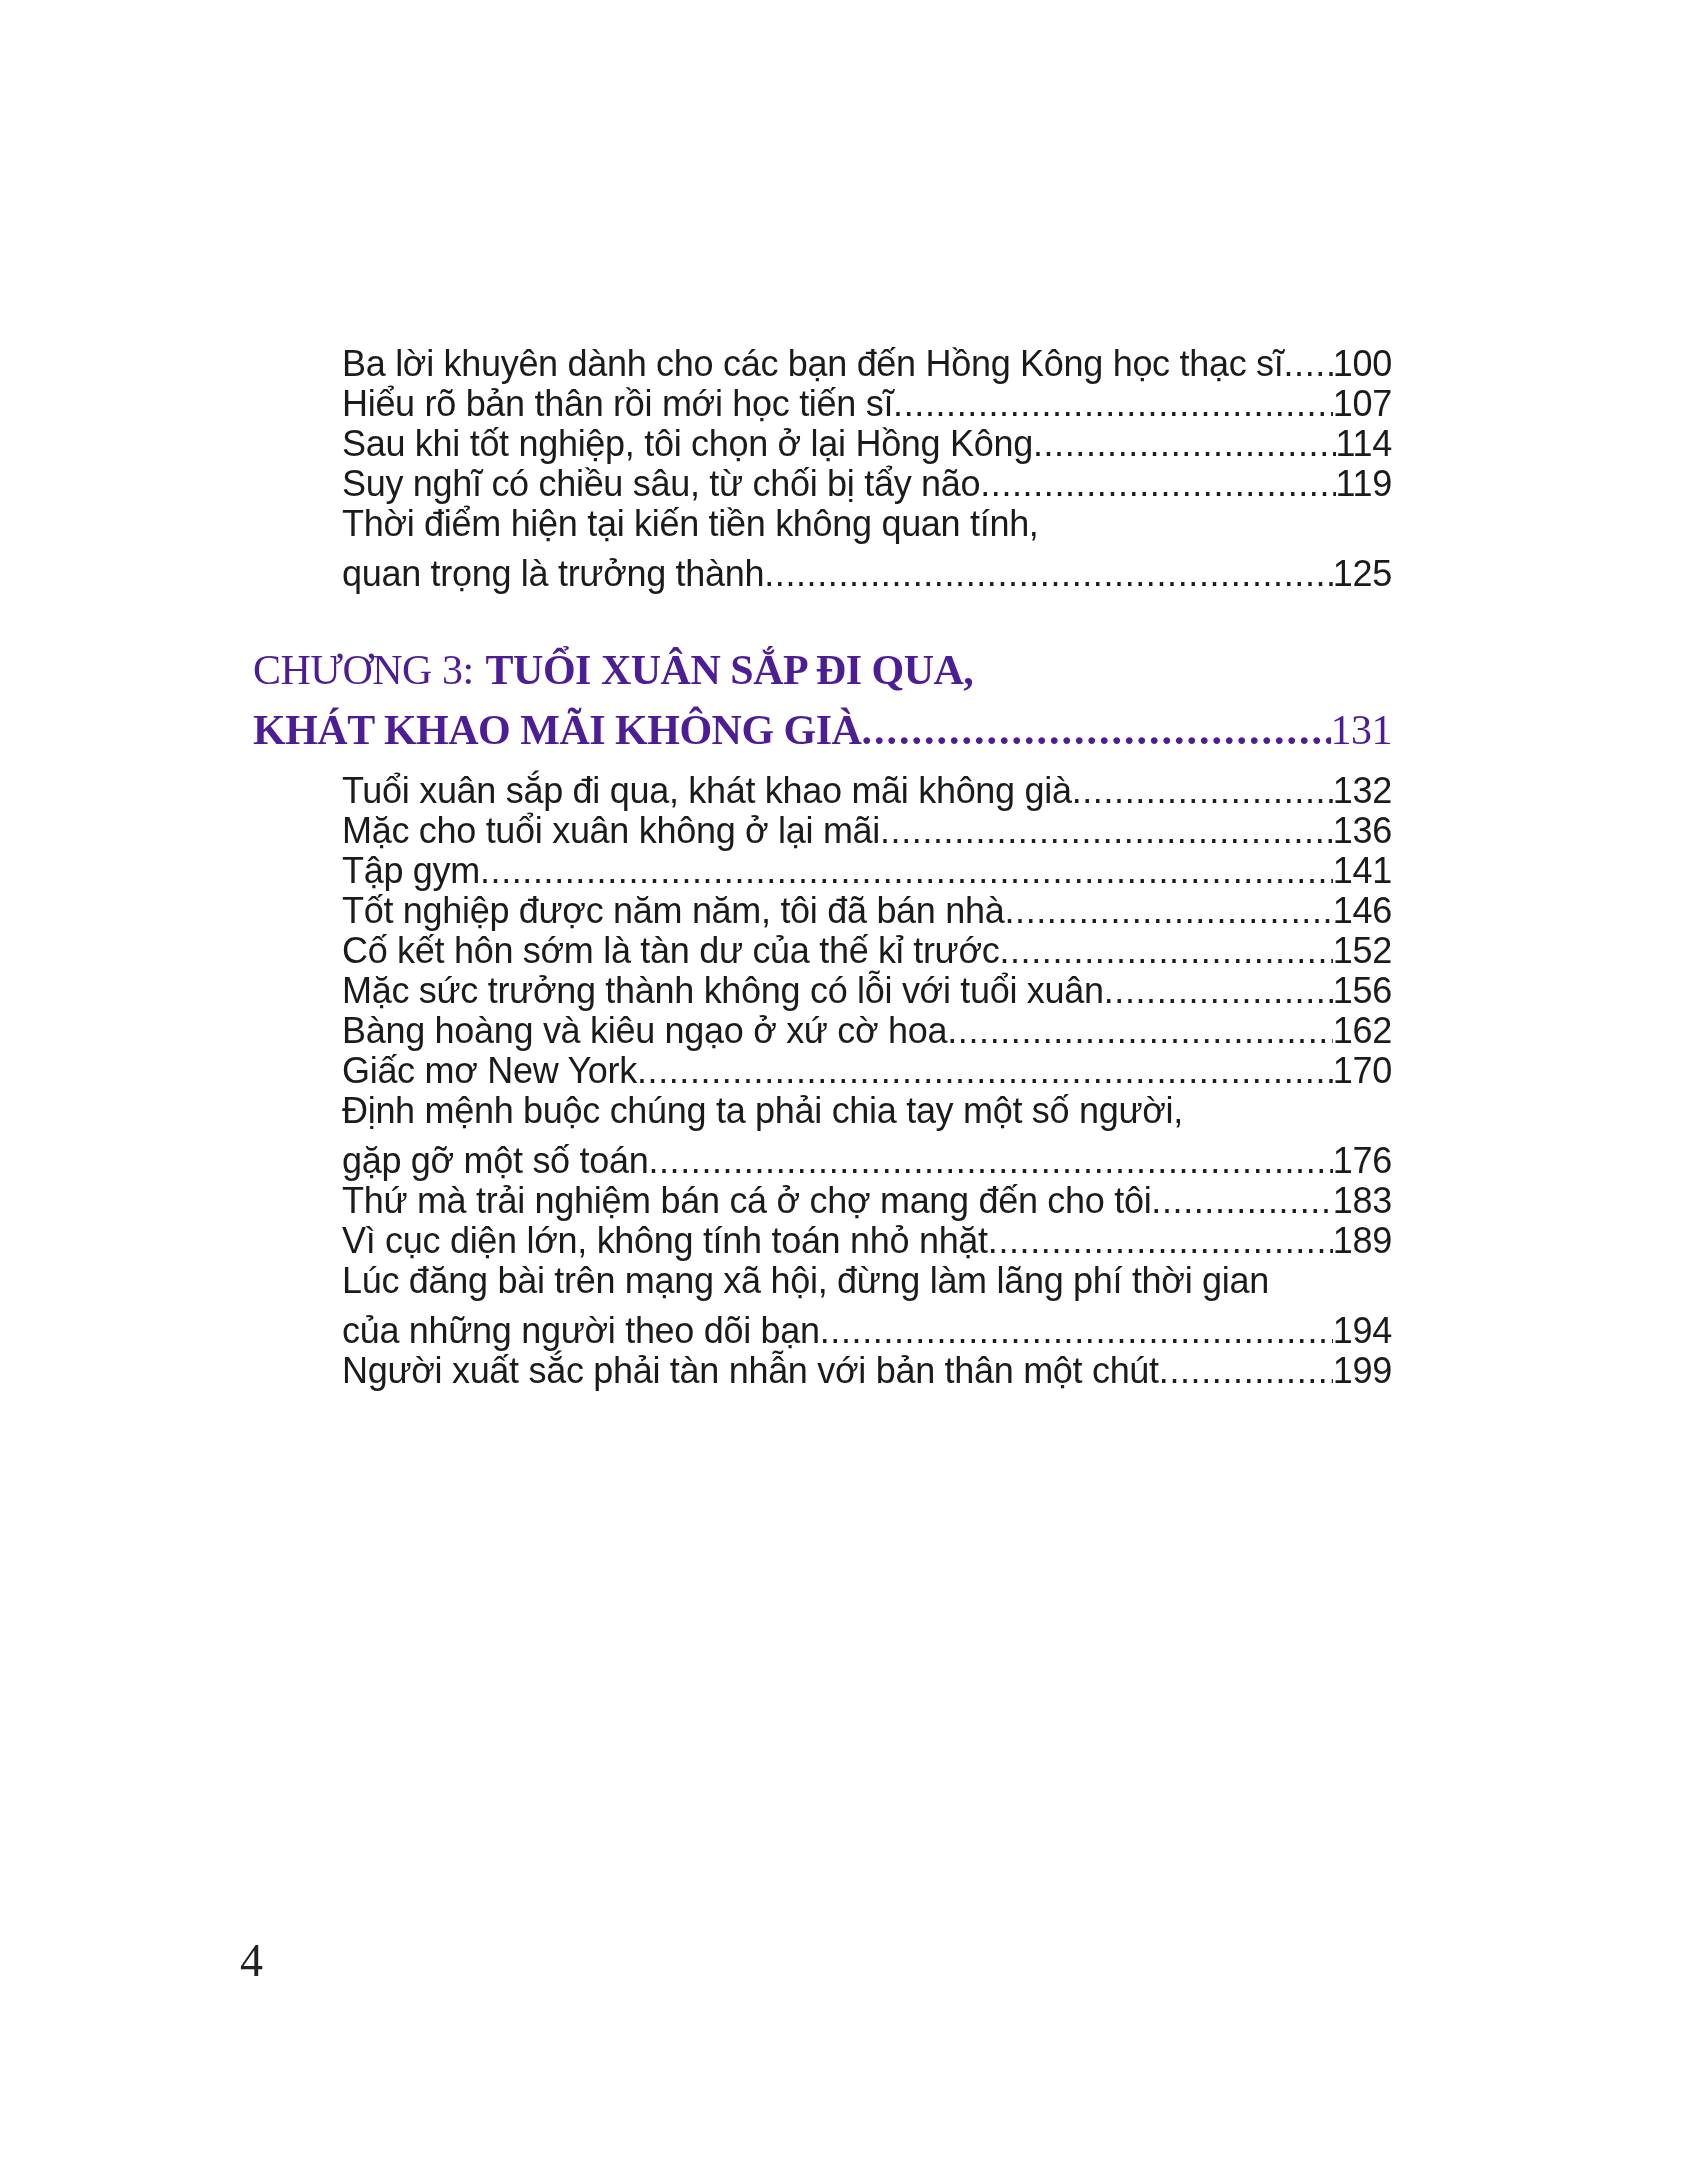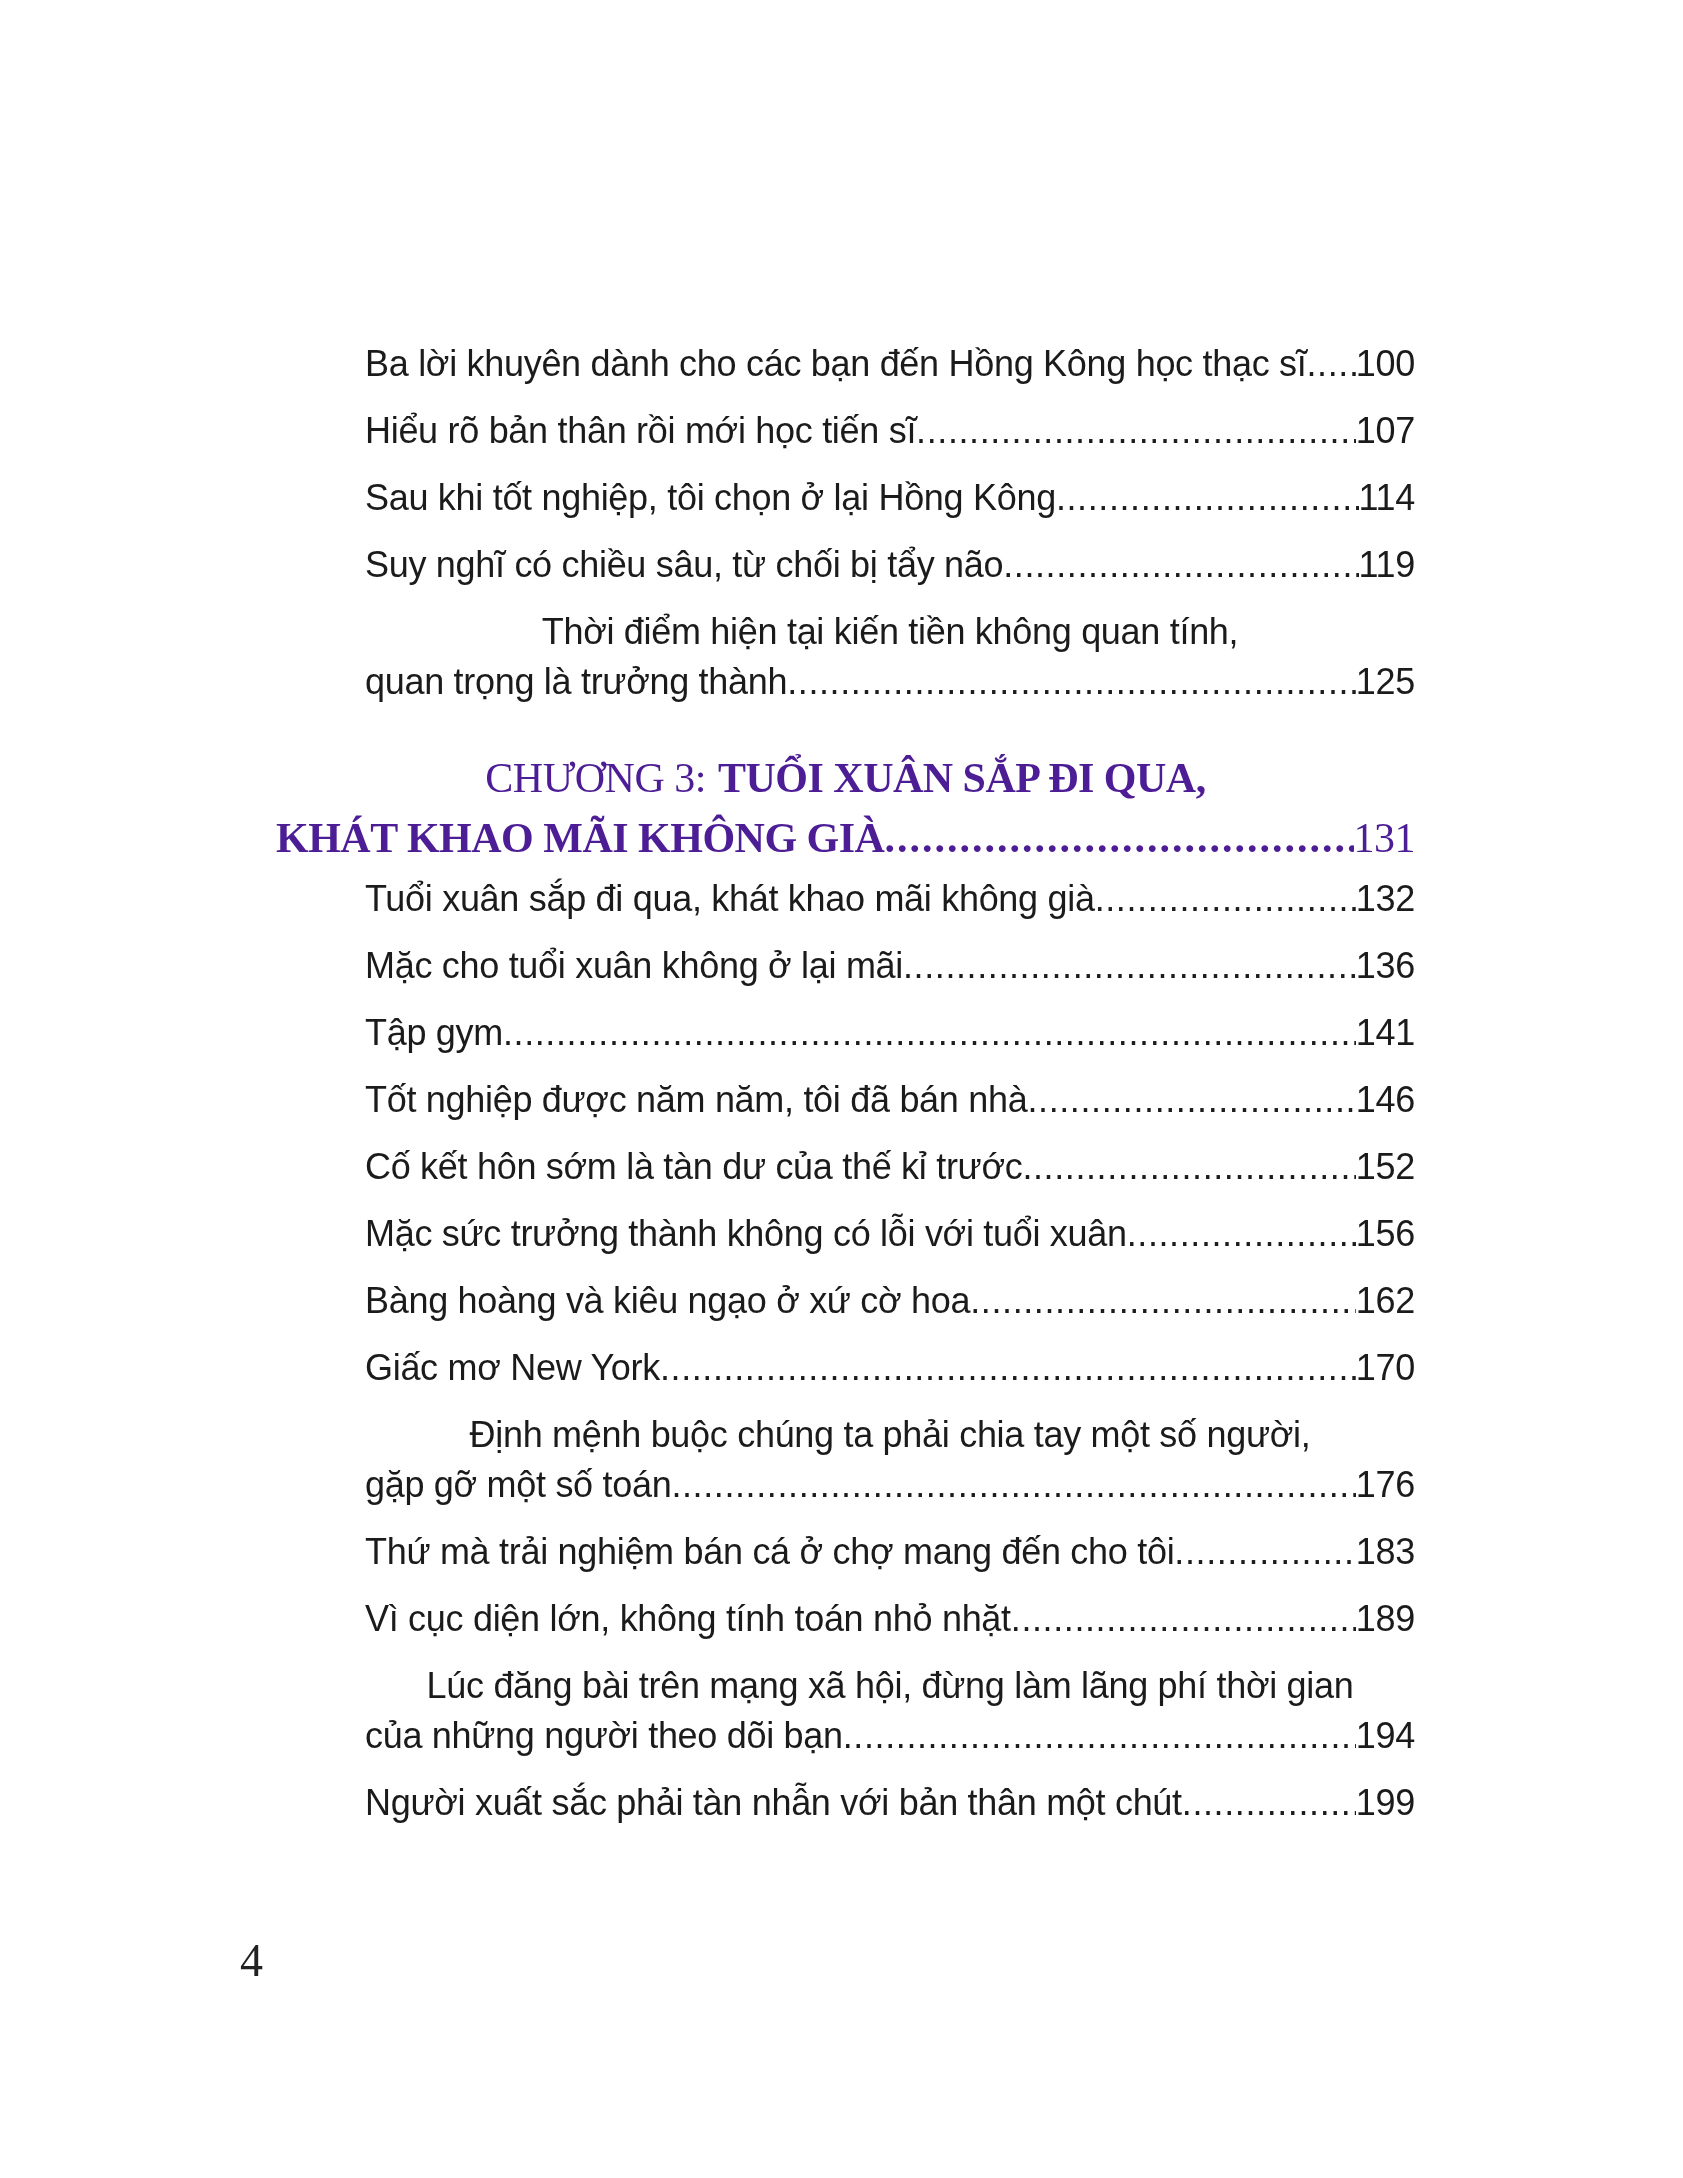--- a/index.html
+++ b/index.html
@@ -7,33 +7,31 @@
     position: relative;
     width: 1683px;
     height: 2178px;
     background: #ffffff;
     font-family: "Liberation Sans", sans-serif;
     color: #1b1b1b;
     overflow: hidden;
   }
   .toc {
     position: absolute;
-    left: 276px;
+    left: 253px;
     top: 344px;
     width: 1139px;
-    text-align: center;
   }
   .row { display: flex; align-items: baseline; }
   .entry, .wrap {
     padding-left: 89px;
     font-size: 36px;
     line-height: 40px;
     letter-spacing: -0.3px;
     white-space: nowrap;
-    margin-top: 27px;
   }
   .toc > :first-child { margin-top: 0; }
   .wrap .l2 { margin-top: 10px; }
   .t { flex: 0 0 auto; }
   .leader {
     flex: 1 1 auto;
     min-width: 0;
     overflow: hidden;
     white-space: nowrap;
   }

